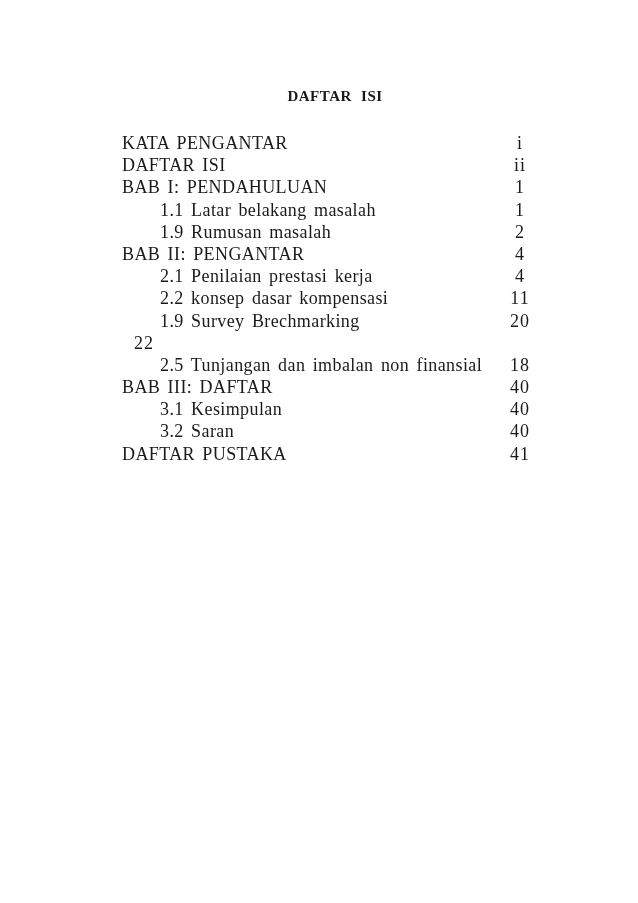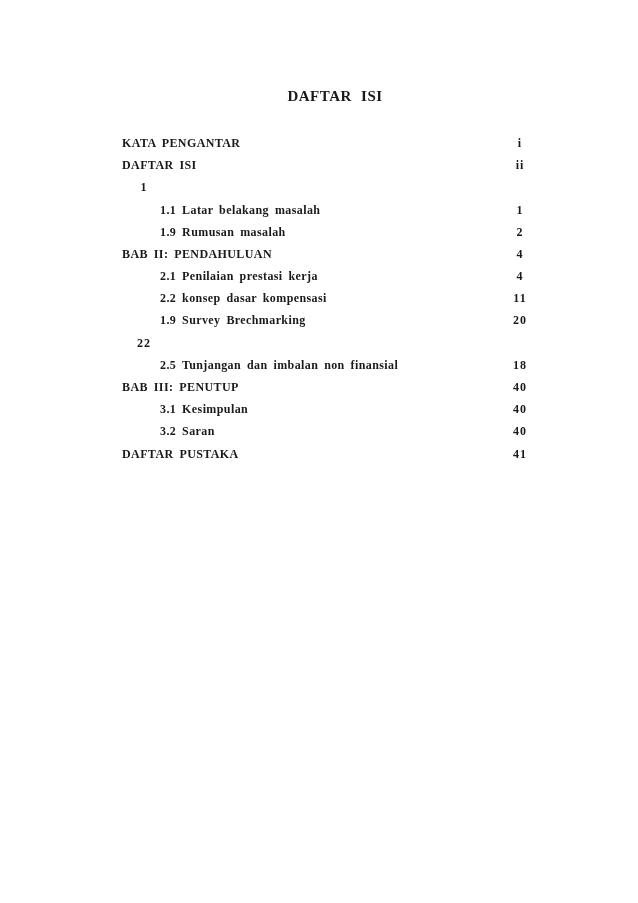--- a/index.html
+++ b/index.html
@@ -30,28 +30,27 @@
     word-spacing: 5px;
   }
   .toc {
     position: absolute;
     top: 132px;
     left: 122px;
     width: 420px;
   }
   .toc-row {
     display: flex;
-    align-items: flex-end;
+    align-items: flex-start;
     height: 22.2px;
     line-height: 22.2px;
-    font-size: 12px;
+    font-size: 18px;
     letter-spacing: 0.4px;
     word-spacing: 2.5px;
     white-space: nowrap;
-    font-weight: bold;
   }
   .toc-row .label {
     flex: 1 1 auto;
     overflow: hidden;
   }
   .toc-row.sub .label {
     padding-left: 38px;
   }
   .toc-row .pagenum {
     flex: 0 0 44px;
@@ -73,35 +72,36 @@
       <span class="label">KATA PENGANTAR</span>
       <span class="pagenum">i</span>
     </div>
 
     <div class="toc-row">
       <span class="label">DAFTAR ISI</span>
       <span class="pagenum">ii</span>
     </div>
 
     <div class="toc-row">
+      <span class="label">BAB I: PENDAHULUAN</span>
       <span class="pagenum">1</span>
     </div>
 
     <div class="toc-row sub">
       <span class="label">1.1 Latar belakang masalah</span>
       <span class="pagenum">1</span>
     </div>
 
     <div class="toc-row sub">
       <span class="label">1.9 Rumusan masalah</span>
       <span class="pagenum">2</span>
     </div>
 
     <div class="toc-row">
-      <span class="label">BAB II: PENDAHULUAN</span>
+      <span class="label">BAB II: PENGANTAR</span>
       <span class="pagenum">4</span>
     </div>
 
     <div class="toc-row sub">
       <span class="label">2.1 Penilaian prestasi kerja</span>
       <span class="pagenum">4</span>
     </div>
 
     <div class="toc-row sub">
       <span class="label">2.2 konsep dasar kompensasi</span>
@@ -116,21 +116,21 @@
     <div class="toc-row sub">
       <span class="pagenum">22</span>
     </div>
 
     <div class="toc-row sub">
       <span class="label">2.5 Tunjangan dan imbalan non finansial</span>
       <span class="pagenum">18</span>
     </div>
 
     <div class="toc-row">
-      <span class="label">BAB III: PENUTUP</span>
+      <span class="label">BAB III: DAFTAR</span>
       <span class="pagenum">40</span>
     </div>
 
     <div class="toc-row sub">
       <span class="label">3.1 Kesimpulan</span>
       <span class="pagenum">40</span>
     </div>
 
     <div class="toc-row sub">
       <span class="label">3.2 Saran</span>

